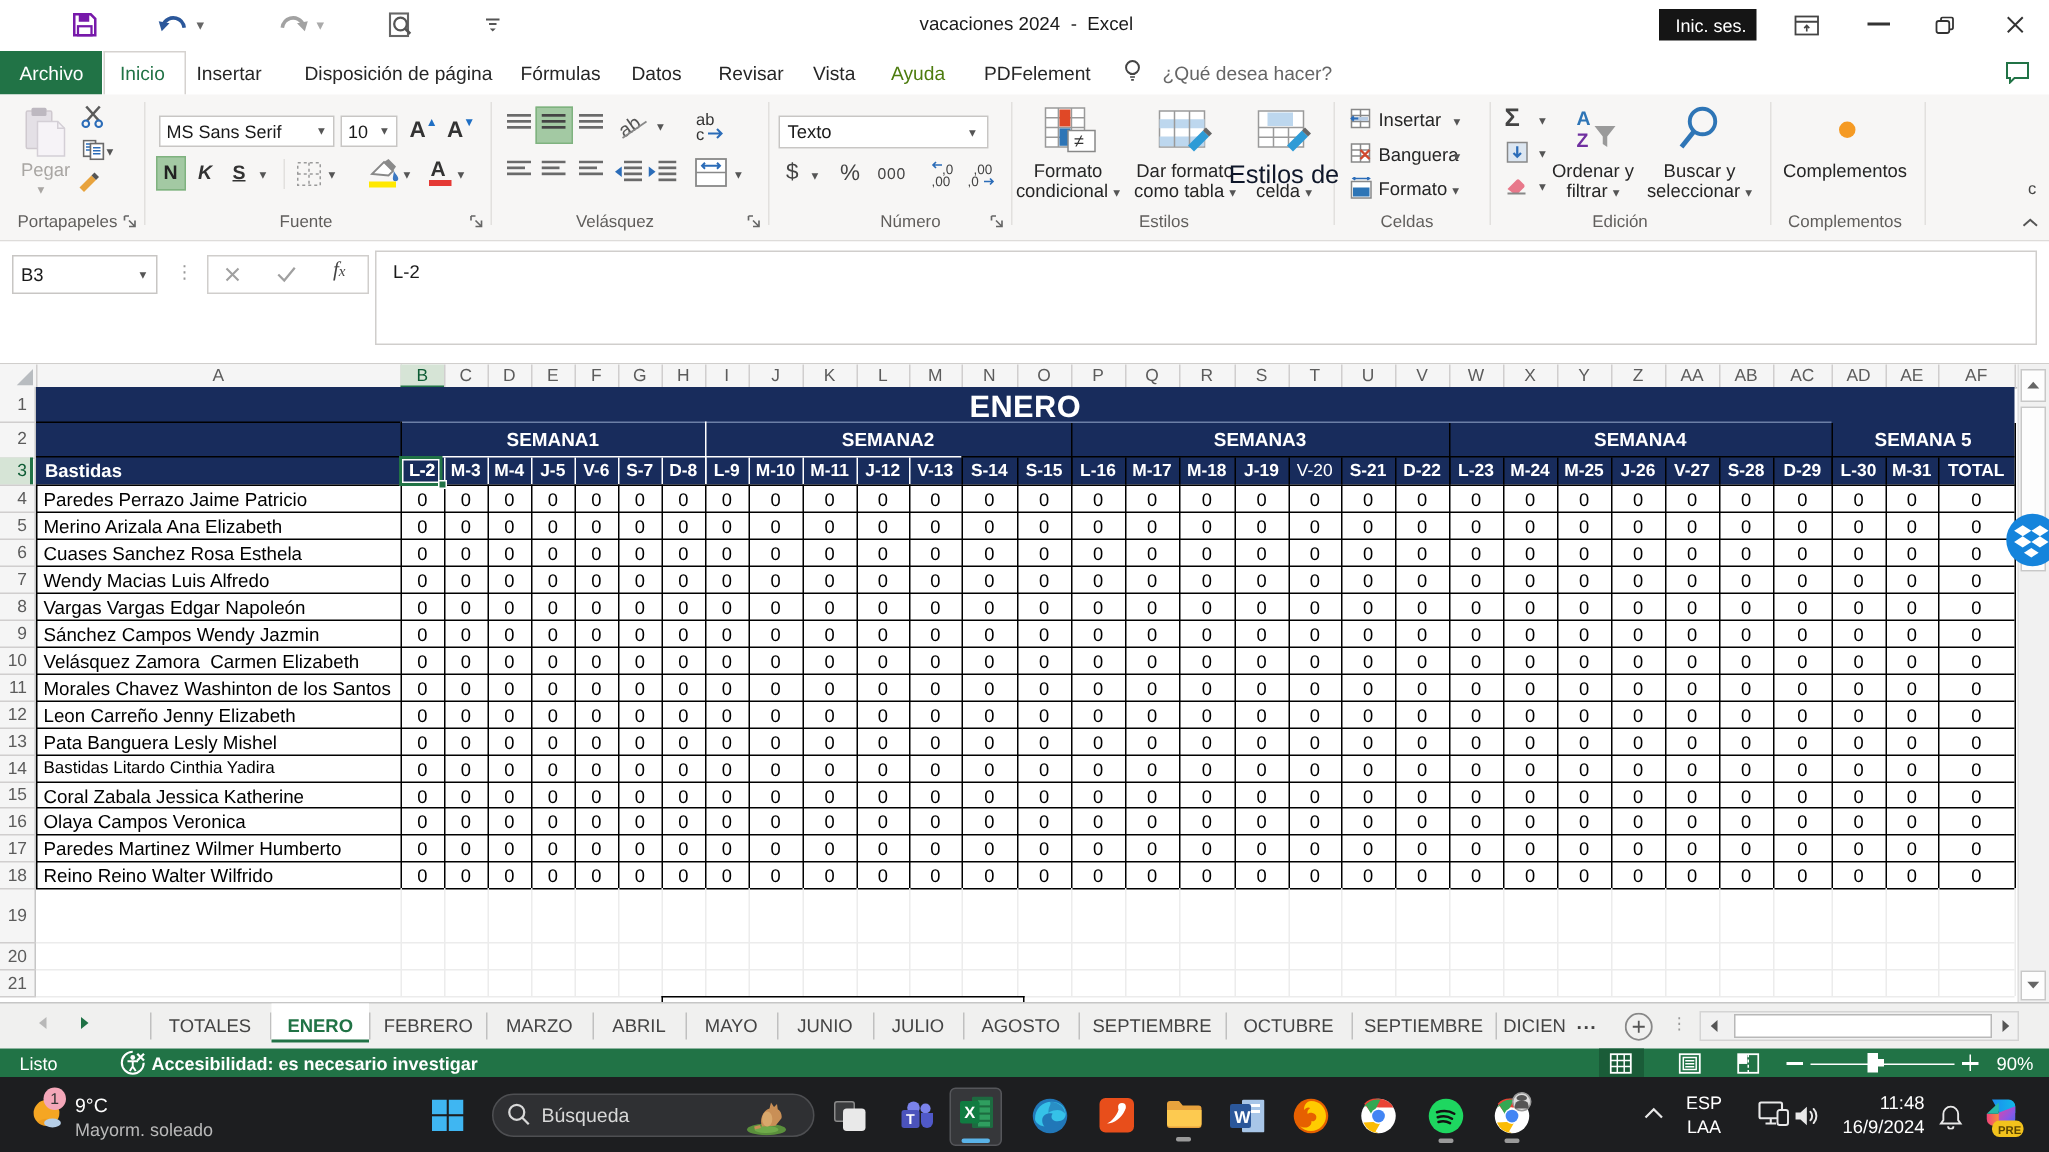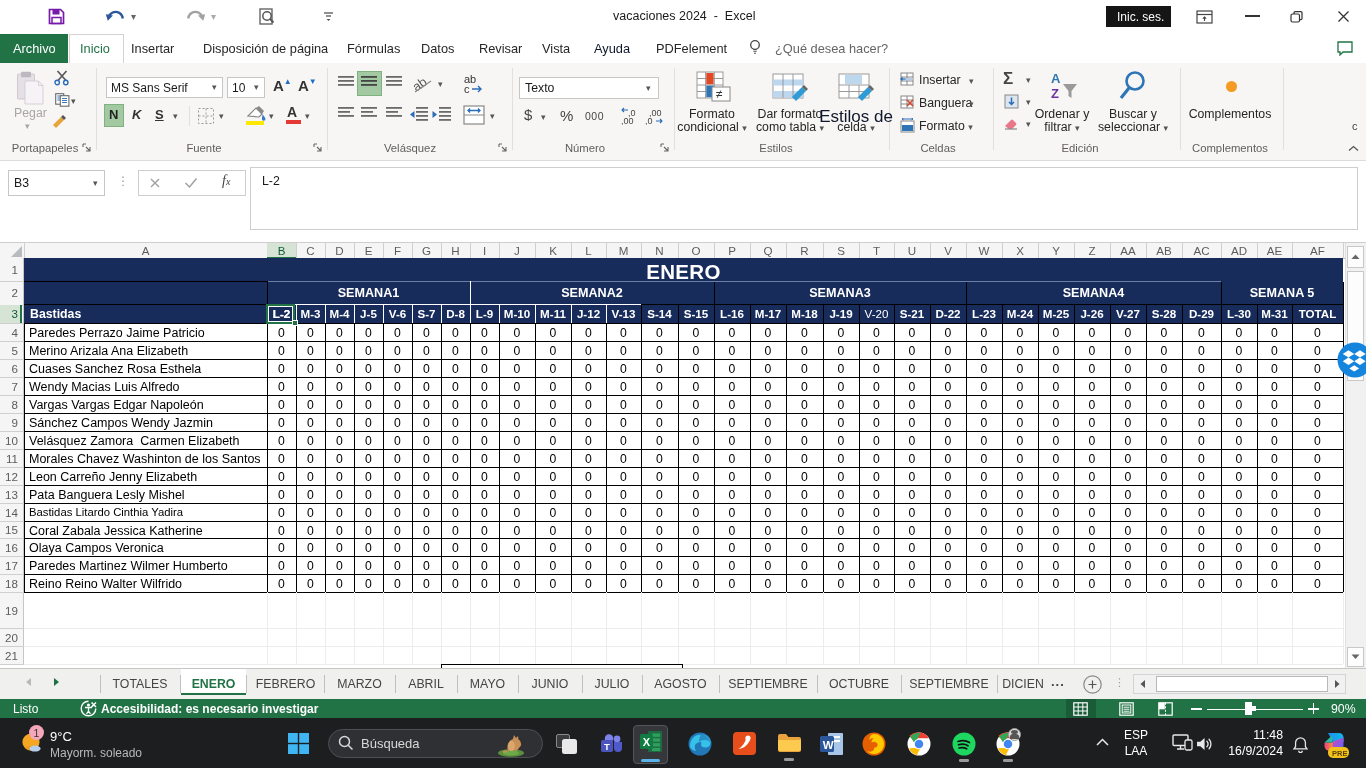--- a/index.html
+++ b/index.html
@@ -57,21 +57,21 @@
 <div class="ab" style="left:0;top:34px;width:68px;height:29px;background:#217346"></div>
 <div class="t" style="left:13px;top:41px;font-size:12.8px;color:#fff">Archivo</div>
 <div class="ab" style="left:69px;top:34px;width:55px;height:29px;background:#fff;border:1px solid #d5d2cf;border-bottom:none"></div>
 <div class="t" style="left:80px;top:41px;font-size:12.8px;color:#217346">Inicio</div>
 <div class="t" style="left:131px;top:41px;font-size:12.8px;color:#262626">Insertar</div>
 <div class="t" style="left:203px;top:41px;font-size:12.8px;color:#262626">Disposición de página</div>
 <div class="t" style="left:347px;top:41px;font-size:12.8px;color:#262626">Fórmulas</div>
 <div class="t" style="left:421px;top:41px;font-size:12.8px;color:#262626">Datos</div>
 <div class="t" style="left:479px;top:41px;font-size:12.8px;color:#262626">Revisar</div>
 <div class="t" style="left:542px;top:41px;font-size:12.8px;color:#262626">Vista</div>
-<div class="t" style="left:594px;top:41px;font-size:12.8px;color:#0f172a">Ayuda</div>
+<div class="t" style="left:594px;top:41px;font-size:12.8px;color:#4d7c0f">Ayuda</div>
 <div class="t" style="left:656px;top:41px;font-size:12.8px;color:#262626">PDFelement</div>
 <svg class="ab" style="left:747px;top:39px" width="16" height="17" viewBox="0 0 16 17">
 <circle cx="8" cy="6" r="4.3" fill="none" stroke="#444" stroke-width="1.3"></circle>
 <path d="M6.4 10.5h3.2M6.4 12.3h3.2M7.1 14.2h1.8" stroke="#444" stroke-width="1.1"></path>
   </svg>
 <div class="t" style="left:775px;top:41px;font-size:12.8px;color:#666">¿Qué desea hacer?</div>
 <svg class="ab" style="left:1337px;top:41px" width="16" height="15" viewBox="0 0 16 15">
 <path d="M1 1h14v10H6l-3 3v-3H1z" fill="none" stroke="#217346" stroke-width="1.3"></path>
   </svg>
 <div class="ab" style="left:0;top:63px;width:1366px;height:98px;background:#f7f6f5;border-bottom:1px solid #dedcda"></div>
@@ -79,21 +79,21 @@
 <div class="ab" style="left:327px;top:68px;width:1px;height:82px;background:#e2e0de"></div>
 <div class="ab" style="left:512px;top:68px;width:1px;height:82px;background:#e2e0de"></div>
 <div class="ab" style="left:674px;top:68px;width:1px;height:82px;background:#e2e0de"></div>
 <div class="ab" style="left:889px;top:68px;width:1px;height:82px;background:#e2e0de"></div>
 <div class="ab" style="left:993px;top:68px;width:1px;height:82px;background:#e2e0de"></div>
 <div class="ab" style="left:1180px;top:68px;width:1px;height:82px;background:#e2e0de"></div>
 <div class="ab" style="left:1283px;top:68px;width:1px;height:82px;background:#e2e0de"></div>
 <div class="t ctr" style="left:-25px;top:142px;width:140px;font-size:11.3px;color:#605e5c">Portapapeles</div>
 <div class="t ctr" style="left:134px;top:142px;width:140px;font-size:11.3px;color:#605e5c">Fuente</div>
 <div class="t ctr" style="left:340px;top:142px;width:140px;font-size:11.3px;color:#605e5c">Velásquez</div>
-<div class="t ctr" style="left:515px;top:142px;width:140px;font-size:11.3px;color:#605e5c">Número</div>
+<div class="t ctr" style="left:537px;top:142px;width:140px;font-size:11.3px;color:#605e5c">Número</div>
 <div class="t ctr" style="left:706px;top:142px;width:140px;font-size:11.3px;color:#605e5c">Estilos</div>
 <div class="t ctr" style="left:868px;top:142px;width:140px;font-size:11.3px;color:#605e5c">Celdas</div>
 <div class="t ctr" style="left:1010px;top:142px;width:140px;font-size:11.3px;color:#605e5c">Edición</div>
 <div class="t ctr" style="left:1160px;top:142px;width:140px;font-size:11.3px;color:#605e5c">Complementos</div>
 <svg class="ab" style="left:82px;top:143px" width="10" height="10" viewBox="0 0 10 10">
 <path d="M1 1v3M1 1h3M4 4 8 8M8 4v4h-4" fill="none" stroke="#666" stroke-width="1.1"></path>
   </svg>
 <svg class="ab" style="left:313px;top:143px" width="10" height="10" viewBox="0 0 10 10">
 <path d="M1 1v3M1 1h3M4 4 8 8M8 4v4h-4" fill="none" stroke="#666" stroke-width="1.1"></path>
   </svg>

